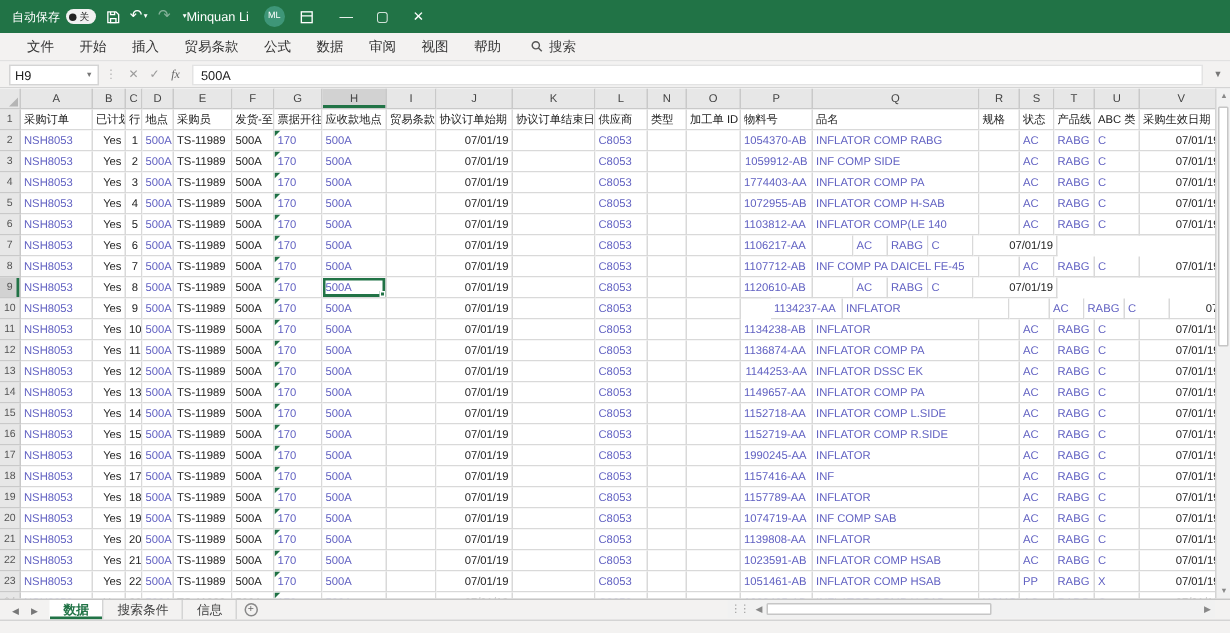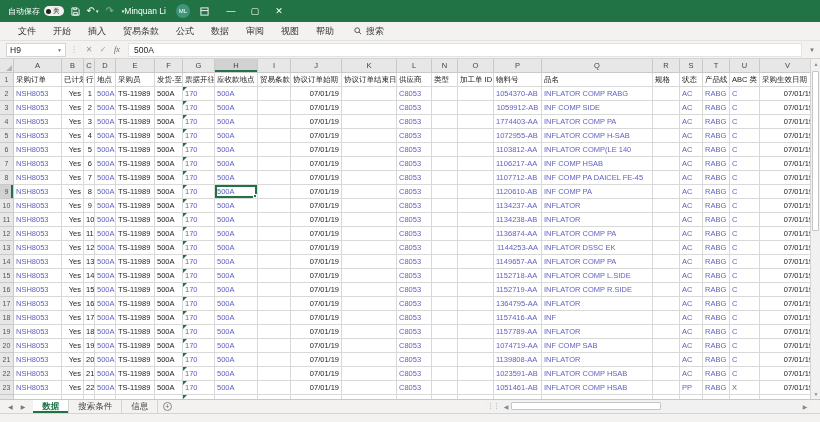--- a/index.html
+++ b/index.html
@@ -370,21 +370,20 @@
           <div class="cell" style="width: 28px; text-align: left;"><span>500A</span></div>
           <div class="cell link" style="width: 32px; text-align: left;"><span>170</span><i class="tri"></i></div>
           <div class="cell link" style="width: 43px; text-align: left;"><span>500A</span></div>
           <div class="cell" style="width: 33px; text-align: left;"><span></span></div>
           <div class="cell" style="width: 51px; text-align: right;"><span>07/01/19</span></div>
           <div class="cell" style="width: 55px; text-align: left;"><span></span></div>
           <div class="cell link" style="width: 35px; text-align: left;"><span>C8053</span></div>
           <div class="cell" style="width: 26px; text-align: left;"><span></span></div>
           <div class="cell" style="width: 36px; text-align: left;"><span></span></div>
           <div class="cell link" style="width: 48px; text-align: left;"><span>1106217-AA</span></div>
-          <div class="cell link" style="width: 111px; text-align: left;"><span>INF COMP HSAB</span></div>
           <div class="cell" style="width: 27px; text-align: left;"><span></span></div>
           <div class="cell link" style="width: 23px; text-align: left;"><span>AC</span></div>
           <div class="cell link" style="width: 27px; text-align: left;"><span>RABG</span></div>
           <div class="cell link" style="width: 30px; text-align: left;"><span>C</span></div>
           <div class="cell" style="width: 56px; text-align: right;"><span>07/01/19</span></div>
         </div>
         <div class="row">
           <div class="gutter">8</div>
           <div class="cell link" style="width: 48px; text-align: left;"><span>NSH8053</span></div>
           <div class="cell" style="width: 22px; text-align: right;"><span>Yes</span></div>
@@ -418,21 +417,20 @@
           <div class="cell" style="width: 28px; text-align: left;"><span>500A</span></div>
           <div class="cell link" style="width: 32px; text-align: left;"><span>170</span><i class="tri"></i></div>
           <div class="cell link active" style="width: 43px; text-align: left;"><span>500A</span><i class="handle"></i></div>
           <div class="cell" style="width: 33px; text-align: left;"><span></span></div>
           <div class="cell" style="width: 51px; text-align: right;"><span>07/01/19</span></div>
           <div class="cell" style="width: 55px; text-align: left;"><span></span></div>
           <div class="cell link" style="width: 35px; text-align: left;"><span>C8053</span></div>
           <div class="cell" style="width: 26px; text-align: left;"><span></span></div>
           <div class="cell" style="width: 36px; text-align: left;"><span></span></div>
           <div class="cell link" style="width: 48px; text-align: left;"><span>1120610-AB</span></div>
-          <div class="cell link" style="width: 111px; text-align: left;"><span>INF COMP PA</span></div>
           <div class="cell" style="width: 27px; text-align: left;"><span></span></div>
           <div class="cell link" style="width: 23px; text-align: left;"><span>AC</span></div>
           <div class="cell link" style="width: 27px; text-align: left;"><span>RABG</span></div>
           <div class="cell link" style="width: 30px; text-align: left;"><span>C</span></div>
           <div class="cell" style="width: 56px; text-align: right;"><span>07/01/19</span></div>
         </div>
         <div class="row">
           <div class="gutter">10</div>
           <div class="cell link" style="width: 48px; text-align: left;"><span>NSH8053</span></div>
           <div class="cell" style="width: 22px; text-align: right;"><span>Yes</span></div>
@@ -441,21 +439,21 @@
           <div class="cell" style="width: 39px; text-align: left;"><span>TS-11989</span></div>
           <div class="cell" style="width: 28px; text-align: left;"><span>500A</span></div>
           <div class="cell link" style="width: 32px; text-align: left;"><span>170</span><i class="tri"></i></div>
           <div class="cell link" style="width: 43px; text-align: left;"><span>500A</span></div>
           <div class="cell" style="width: 33px; text-align: left;"><span></span></div>
           <div class="cell" style="width: 51px; text-align: right;"><span>07/01/19</span></div>
           <div class="cell" style="width: 55px; text-align: left;"><span></span></div>
           <div class="cell link" style="width: 35px; text-align: left;"><span>C8053</span></div>
           <div class="cell" style="width: 26px; text-align: left;"><span></span></div>
           <div class="cell" style="width: 36px; text-align: left;"><span></span></div>
-          <div class="cell link" style="width: 48px; text-align: left;"><span>1134237-AA</span></div>
+          <div class="cell link" style="width: 48px; text-align: left; margin-left: 20px;"><span>1134237-AA</span></div>
           <div class="cell link" style="width: 111px; text-align: left;"><span>INFLATOR</span></div>
           <div class="cell" style="width: 27px; text-align: left;"><span></span></div>
           <div class="cell link" style="width: 23px; text-align: left;"><span>AC</span></div>
           <div class="cell link" style="width: 27px; text-align: left;"><span>RABG</span></div>
           <div class="cell link" style="width: 30px; text-align: left;"><span>C</span></div>
           <div class="cell" style="width: 56px; text-align: right;"><span>07/01/19</span></div>
         </div>
         <div class="row">
           <div class="gutter">11</div>
           <div class="cell link" style="width: 48px; text-align: left;"><span>NSH8053</span></div>
@@ -609,21 +607,21 @@
           <div class="cell" style="width: 39px; text-align: left;"><span>TS-11989</span></div>
           <div class="cell" style="width: 28px; text-align: left;"><span>500A</span></div>
           <div class="cell link" style="width: 32px; text-align: left;"><span>170</span><i class="tri"></i></div>
           <div class="cell link" style="width: 43px; text-align: left;"><span>500A</span></div>
           <div class="cell" style="width: 33px; text-align: left;"><span></span></div>
           <div class="cell" style="width: 51px; text-align: right;"><span>07/01/19</span></div>
           <div class="cell" style="width: 55px; text-align: left;"><span></span></div>
           <div class="cell link" style="width: 35px; text-align: left;"><span>C8053</span></div>
           <div class="cell" style="width: 26px; text-align: left;"><span></span></div>
           <div class="cell" style="width: 36px; text-align: left;"><span></span></div>
-          <div class="cell link" style="width: 48px; text-align: left;"><span>1364795-AA</span></div>
+          <div class="cell link" style="width: 48px; text-align: left;"><span>1990245-AA</span></div>
           <div class="cell link" style="width: 111px; text-align: left;"><span>INFLATOR</span></div>
           <div class="cell" style="width: 27px; text-align: left;"><span></span></div>
           <div class="cell link" style="width: 23px; text-align: left;"><span>AC</span></div>
           <div class="cell link" style="width: 27px; text-align: left;"><span>RABG</span></div>
           <div class="cell link" style="width: 30px; text-align: left;"><span>C</span></div>
           <div class="cell" style="width: 56px; text-align: right;"><span>07/01/19</span></div>
         </div>
         <div class="row">
           <div class="gutter">18</div>
           <div class="cell link" style="width: 48px; text-align: left;"><span>NSH8053</span></div>

